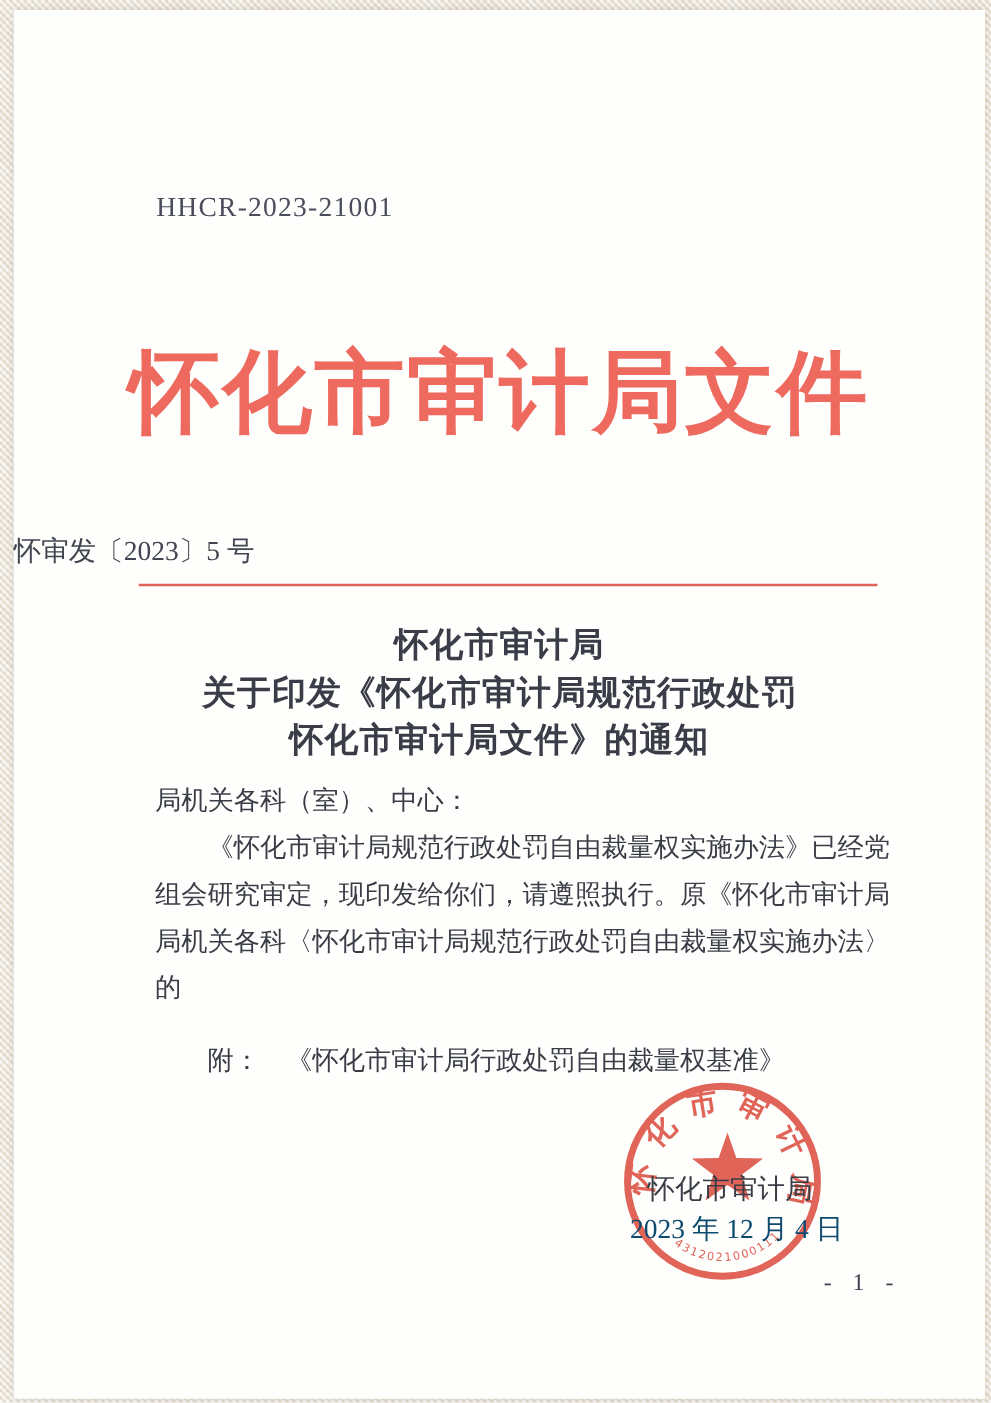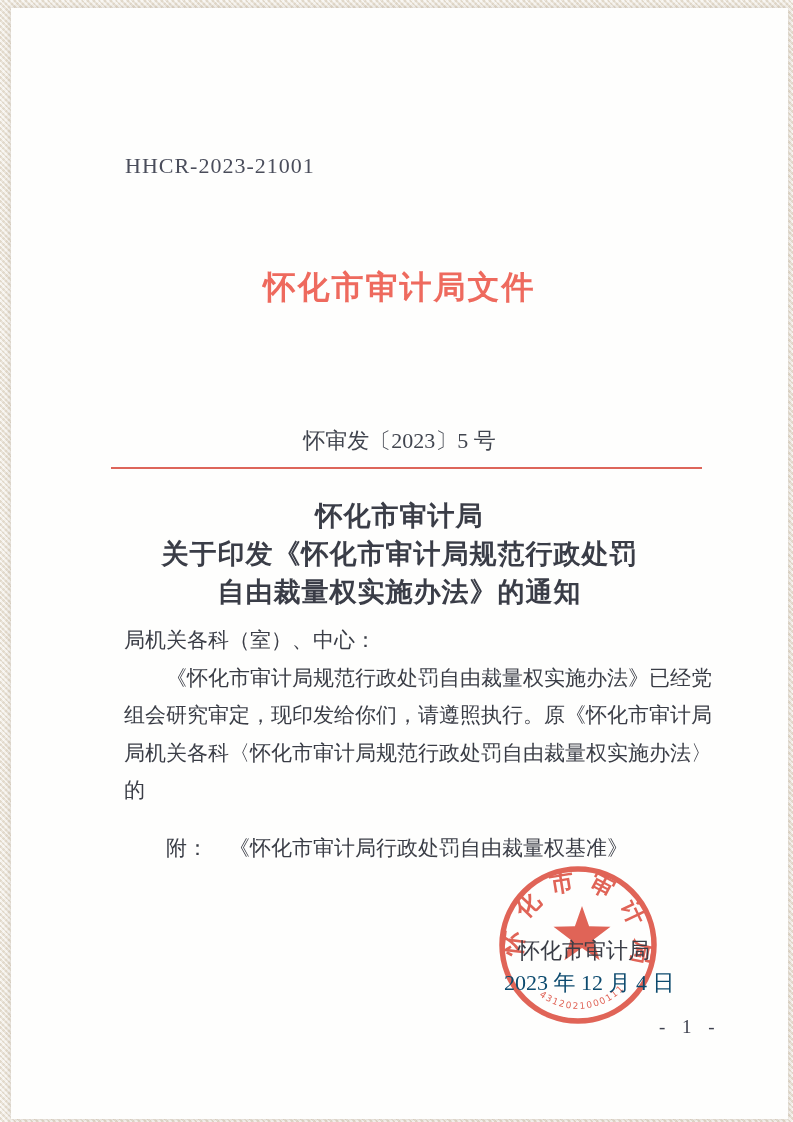--- a/index.html
+++ b/index.html
@@ -21,26 +21,26 @@
     box-shadow: 0 0 6px rgba(120,105,85,.25);
     text-decoration: underline;
   }
   .doc-code {
     position: absolute; left: 114px; top: 145px;
     font-size: 22px; letter-spacing: 1px; color: #4a4d5b;
   }
   .red-title {
     position: absolute; left: 0; right: 0; top: 258px;
     margin: 0; text-align: center;
-    font-size: 32px; font-weight: bold; letter-spacing: 2px;
+    font-size: 72px; font-weight: bold; letter-spacing: 2px;
     color: #ee6a5e;
   }
   .doc-number {
     position: absolute; left: 0; right: 0; top: 418px;
-    text-align: center; font-size: 22px; color: #41454f;
+    text-align: left; font-size: 22px; color: #41454f;
   }
   .red-rule {
     position: absolute; left: 100px; top: 451px;
     width: 591px; height: 2px; border: 0;
     background: #dd655a;
   }
   .title-block {
     position: absolute; left: 0; right: 0; top: 489px;
     text-align: center; font-size: 27px; font-weight: bold;
     line-height: 38px; color: #3a3d47; letter-spacing: 1px;
@@ -77,21 +77,21 @@
 
   <h1 class="red-title">怀化市审计局文件</h1>
 
   <div class="doc-number">怀审发〔2023〕5 号</div>
 
   <hr class="red-rule">
 
   <div class="title-block">
     <div>怀化市审计局</div>
     <div>关于印发《怀化市审计局规范行政处罚</div>
-    <div>自由裁量权实施办法》的通知</div>
+    <div>怀化市审计局文件》的通知</div>
   </div>
 
   <div class="body-text">
     <div>局机关各科（室）、中心：</div>
     <div class="indent">《怀化市审计局规范行政处罚自由裁量权实施办法》已经党</div>
     <div>组会研究审定，现印发给你们，请遵照执行。原《怀化市审计局</div>
     <div>局机关各科〈怀化市审计局规范行政处罚自由裁量权实施办法〉的</div>
     <div class="attachment">附：　《怀化市审计局行政处罚自由裁量权基准》</div>
   </div>
 

